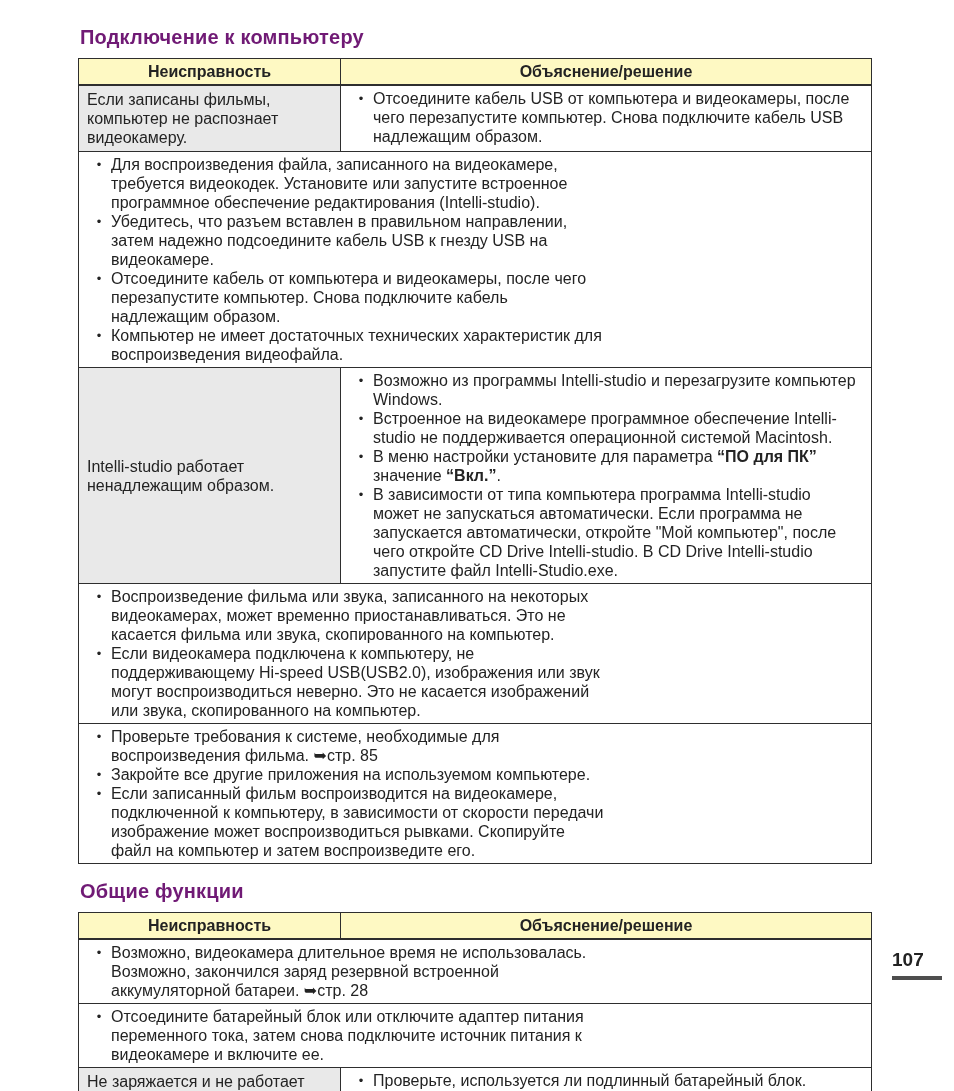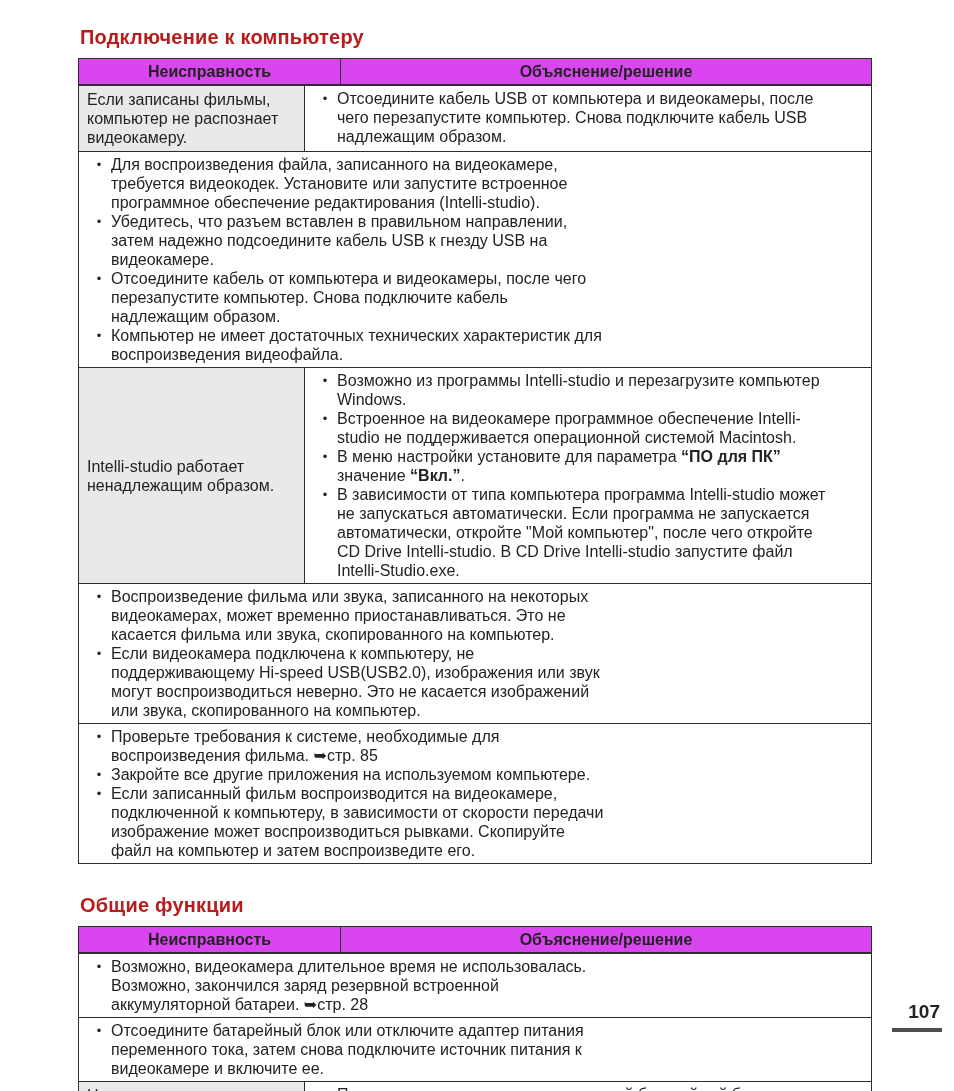--- a/index.html
+++ b/index.html
@@ -8,51 +8,51 @@
     background:#ffffff;
     font-family:"Liberation Sans","DejaVu Sans",sans-serif;
     color:#232323;
     position:relative;
     overflow:hidden;
   }
   .page-inner{padding:26px 84px 0 78px;}
   .section-title{
     font-size:20px;
     font-weight:bold;
-    color:#b91c1c;
+    color:#701a75;
     margin:0 0 9px 2px;
     letter-spacing:0.2px;
   }
-  .section-title.second{margin-top:30px;}
+  .section-title.second{margin-top:16px;}
   .ts-table{
     width:792px;
     border:1px solid #2e2e2e;
     border-bottom:none;
     font-size:16px;
     line-height:19px;
   }
   .t-header{
     display:flex;
-    background:#d946ef;
+    background:#fef9c3;
     border-bottom:2px solid #2e2e2e;
     font-weight:bold;
   }
   .t-header .hcell{
     padding:3px 4px;
     text-align:center;
     box-sizing:border-box;
   }
   .hcell.h-left{width:262px;border-right:1px solid #2e2e2e;}
   .hcell.h-right{flex:1;}
   .t-row{
     display:flex;
     border-bottom:1px solid #2e2e2e;
   }
   .cell-problem{
-    width:226px;
+    width:262px;
     box-sizing:border-box;
     background:#e9e9e9;
     border-right:1px solid #2e2e2e;
     padding:4px 8px;
     display:flex;
     align-items:center;
   }
   .cell-solutions{
     flex:1;
     box-sizing:border-box;
@@ -64,22 +64,21 @@
     width:24px;
     flex:0 0 24px;
     text-align:center;
     font-size:13px;
   }
   .bullet .btext{flex:1;max-width:494px;}
   .bullet .btext b{font-weight:bold;}
   .page-number-block{
     position:absolute;
     right:12px;
-    top:1001px;
-    text-align:right;
+    top:949px;
   }
   .page-number{
     font-size:19px;
     font-weight:bold;
     color:#222;
     padding-right:2px;
   }
   .page-number-bar{
     margin-top:5px;
     margin-left:auto;

